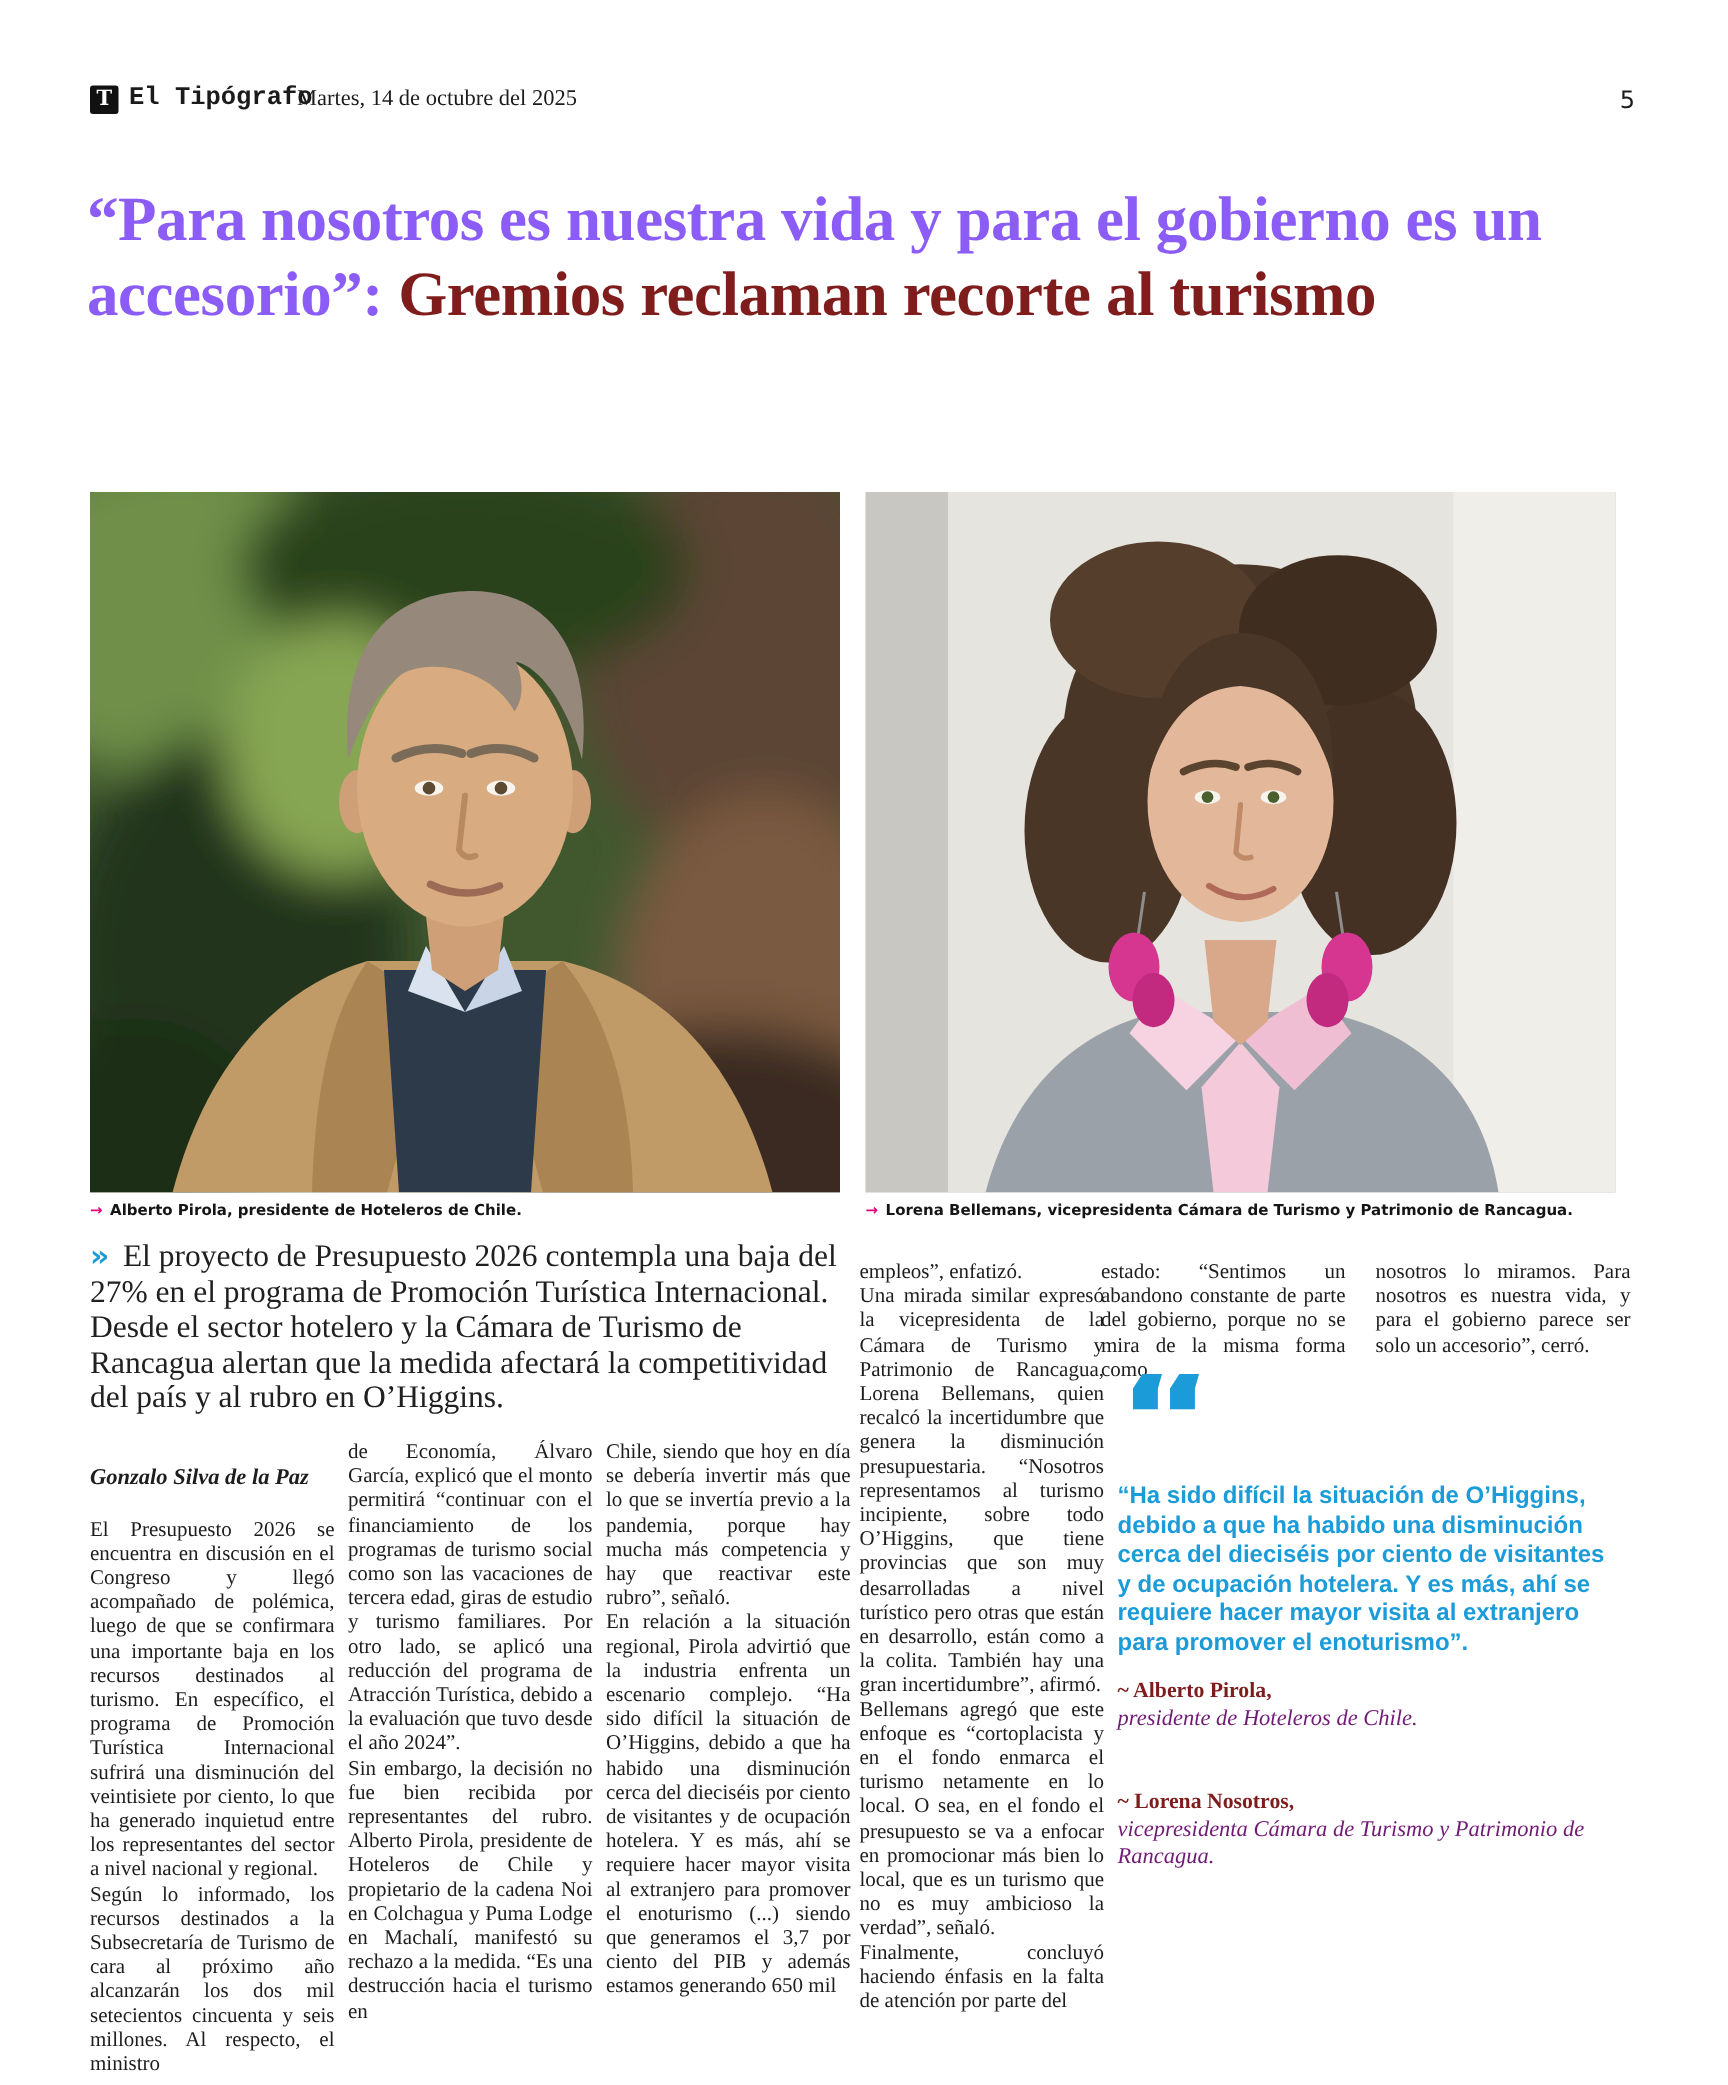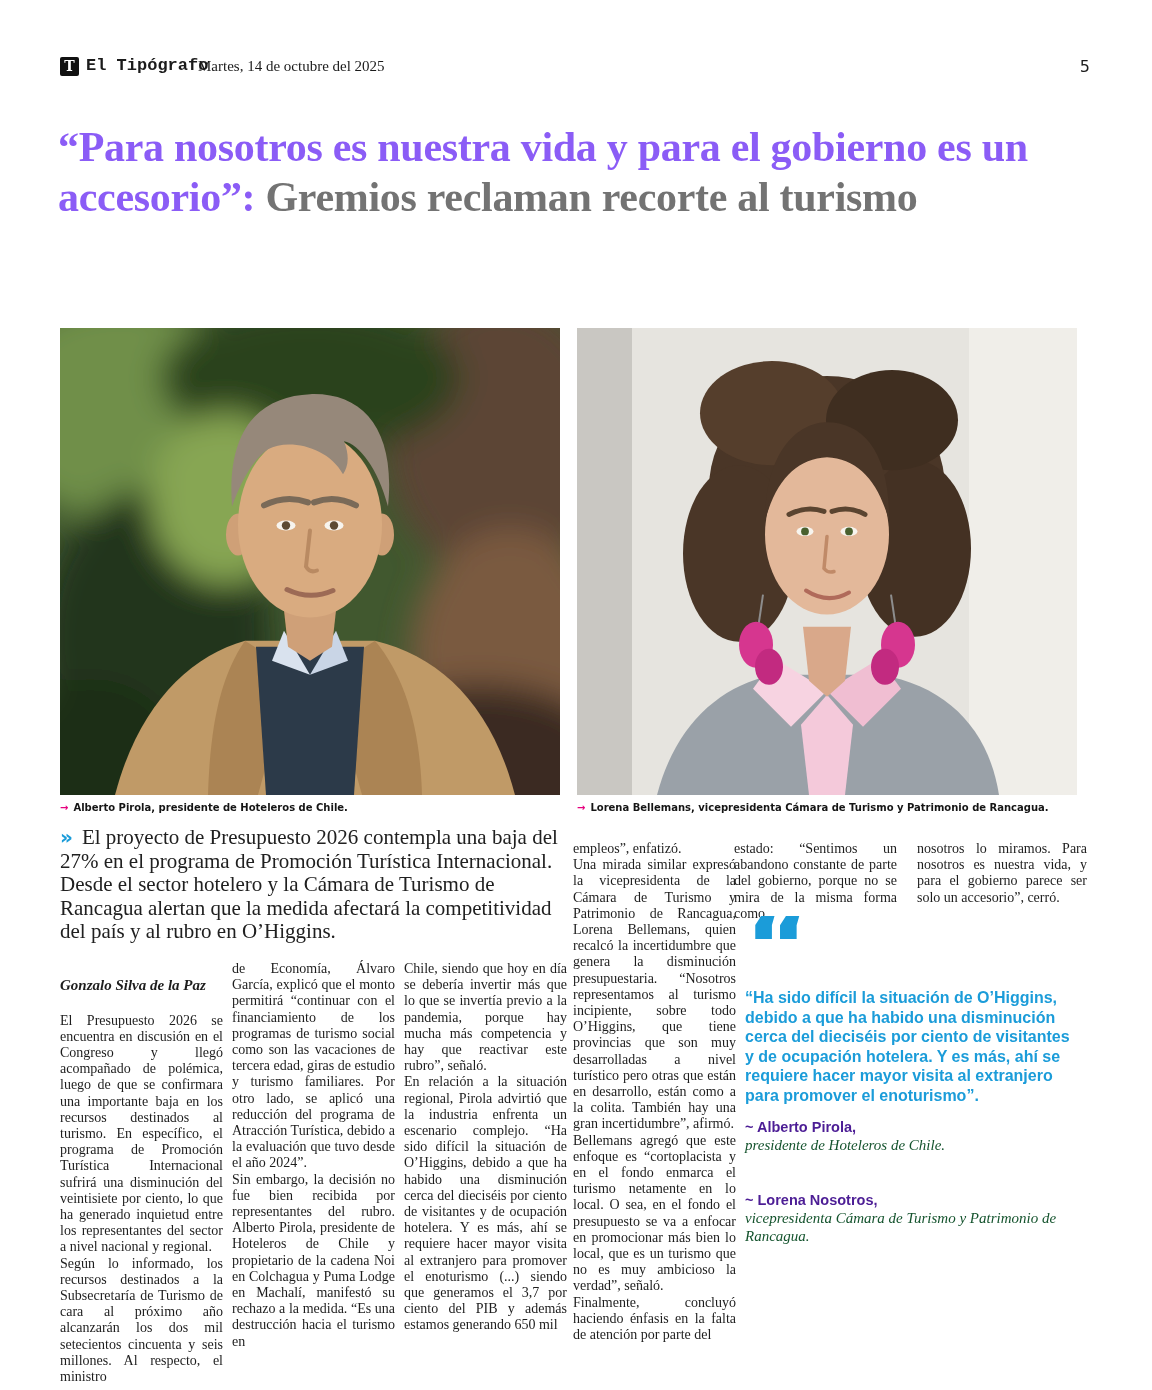--- a/index.html
+++ b/index.html
@@ -14,21 +14,21 @@
              font-family:Liberation Mono, monospace;}
   .hdr-date{position:absolute;left:198px;top:58px;font-size:15px;}
   .hdr-page{position:absolute;left:1055px;top:57px;width:35px;text-align:right;font-size:16px;
             font-family:"DejaVu Sans",sans-serif;}
 
   
   .headline{position:absolute;left:58px;top:122px;width:1040px;margin:0;
             font-family:"Liberation Serif",serif;font-weight:bold;
             font-size:42px;line-height:1.2;letter-spacing:-0.3px;}
   .headline .hl-green{color:#8b5cf6;}
-  .headline .hl-black{color:#737373;}
+  .headline .hl-black{color:#7f1d1d;}
 
   
   .figure{position:absolute;top:328px;width:500px;height:467px;overflow:hidden;background:#ccc;}
   .figure svg{width:100%;height:100%;display:block;}
   #fig-left{left:60px;}
   #fig-right{left:577px;}
   .caption{position:absolute;top:799px;width:505px;font-family:"DejaVu Sans",sans-serif;
            font-weight:bold;font-size:10px;line-height:17px;color:#151515;}
   #cap-left{left:60px;}
   #cap-right{left:577px;}
@@ -52,24 +52,24 @@
   #col4{left:573px;top:841px;}
   #col5{left:734px;top:841px;font-family:Liberation Serif, serif;}
   #col6{left:917px;top:841px;width:170px;}
 
   
   .quotes{position:absolute;left:745px;top:916px;width:350px;}
   .big-quote{font-family:"DejaVu Sans",sans-serif;font-weight:bold;color:#1b9cd9;
              font-size:100px;line-height:62px;height:62px;overflow:hidden;}
   .pq-text{margin:10px 16px 0 0;font-family:"Liberation Sans",sans-serif;font-weight:bold;
            font-size:16px;line-height:19.5px;color:#1b9cd9;}
-  .pq-author{margin:14px 0 0 0;font-family:Liberation Sans, sans-serif;font-weight:bold;
-             font-size:14.5px;color:#4c1d95;}
+  .pq-author{margin:14px 0 0 0;font-family:Liberation Serif, serif;font-weight:bold;
+             font-size:14.5px;color:#7f1d1d;}
   .pq-role{margin:1px 0 0 0;font-family:"Liberation Serif",serif;font-style:italic;
-           font-size:15px;line-height:18px;color:#14532d;}
+           font-size:15px;line-height:18px;color:#701a75;}
   .pq-gap{height:24px;}
 </style>
 </head>
 <body>
 
 <div id="page">
 
   <div class="hdr-logo">T</div>
   <div class="hdr-brand">El Tipógrafo</div>
   <div class="hdr-date">Martes, 14 de octubre del 2025</div>

